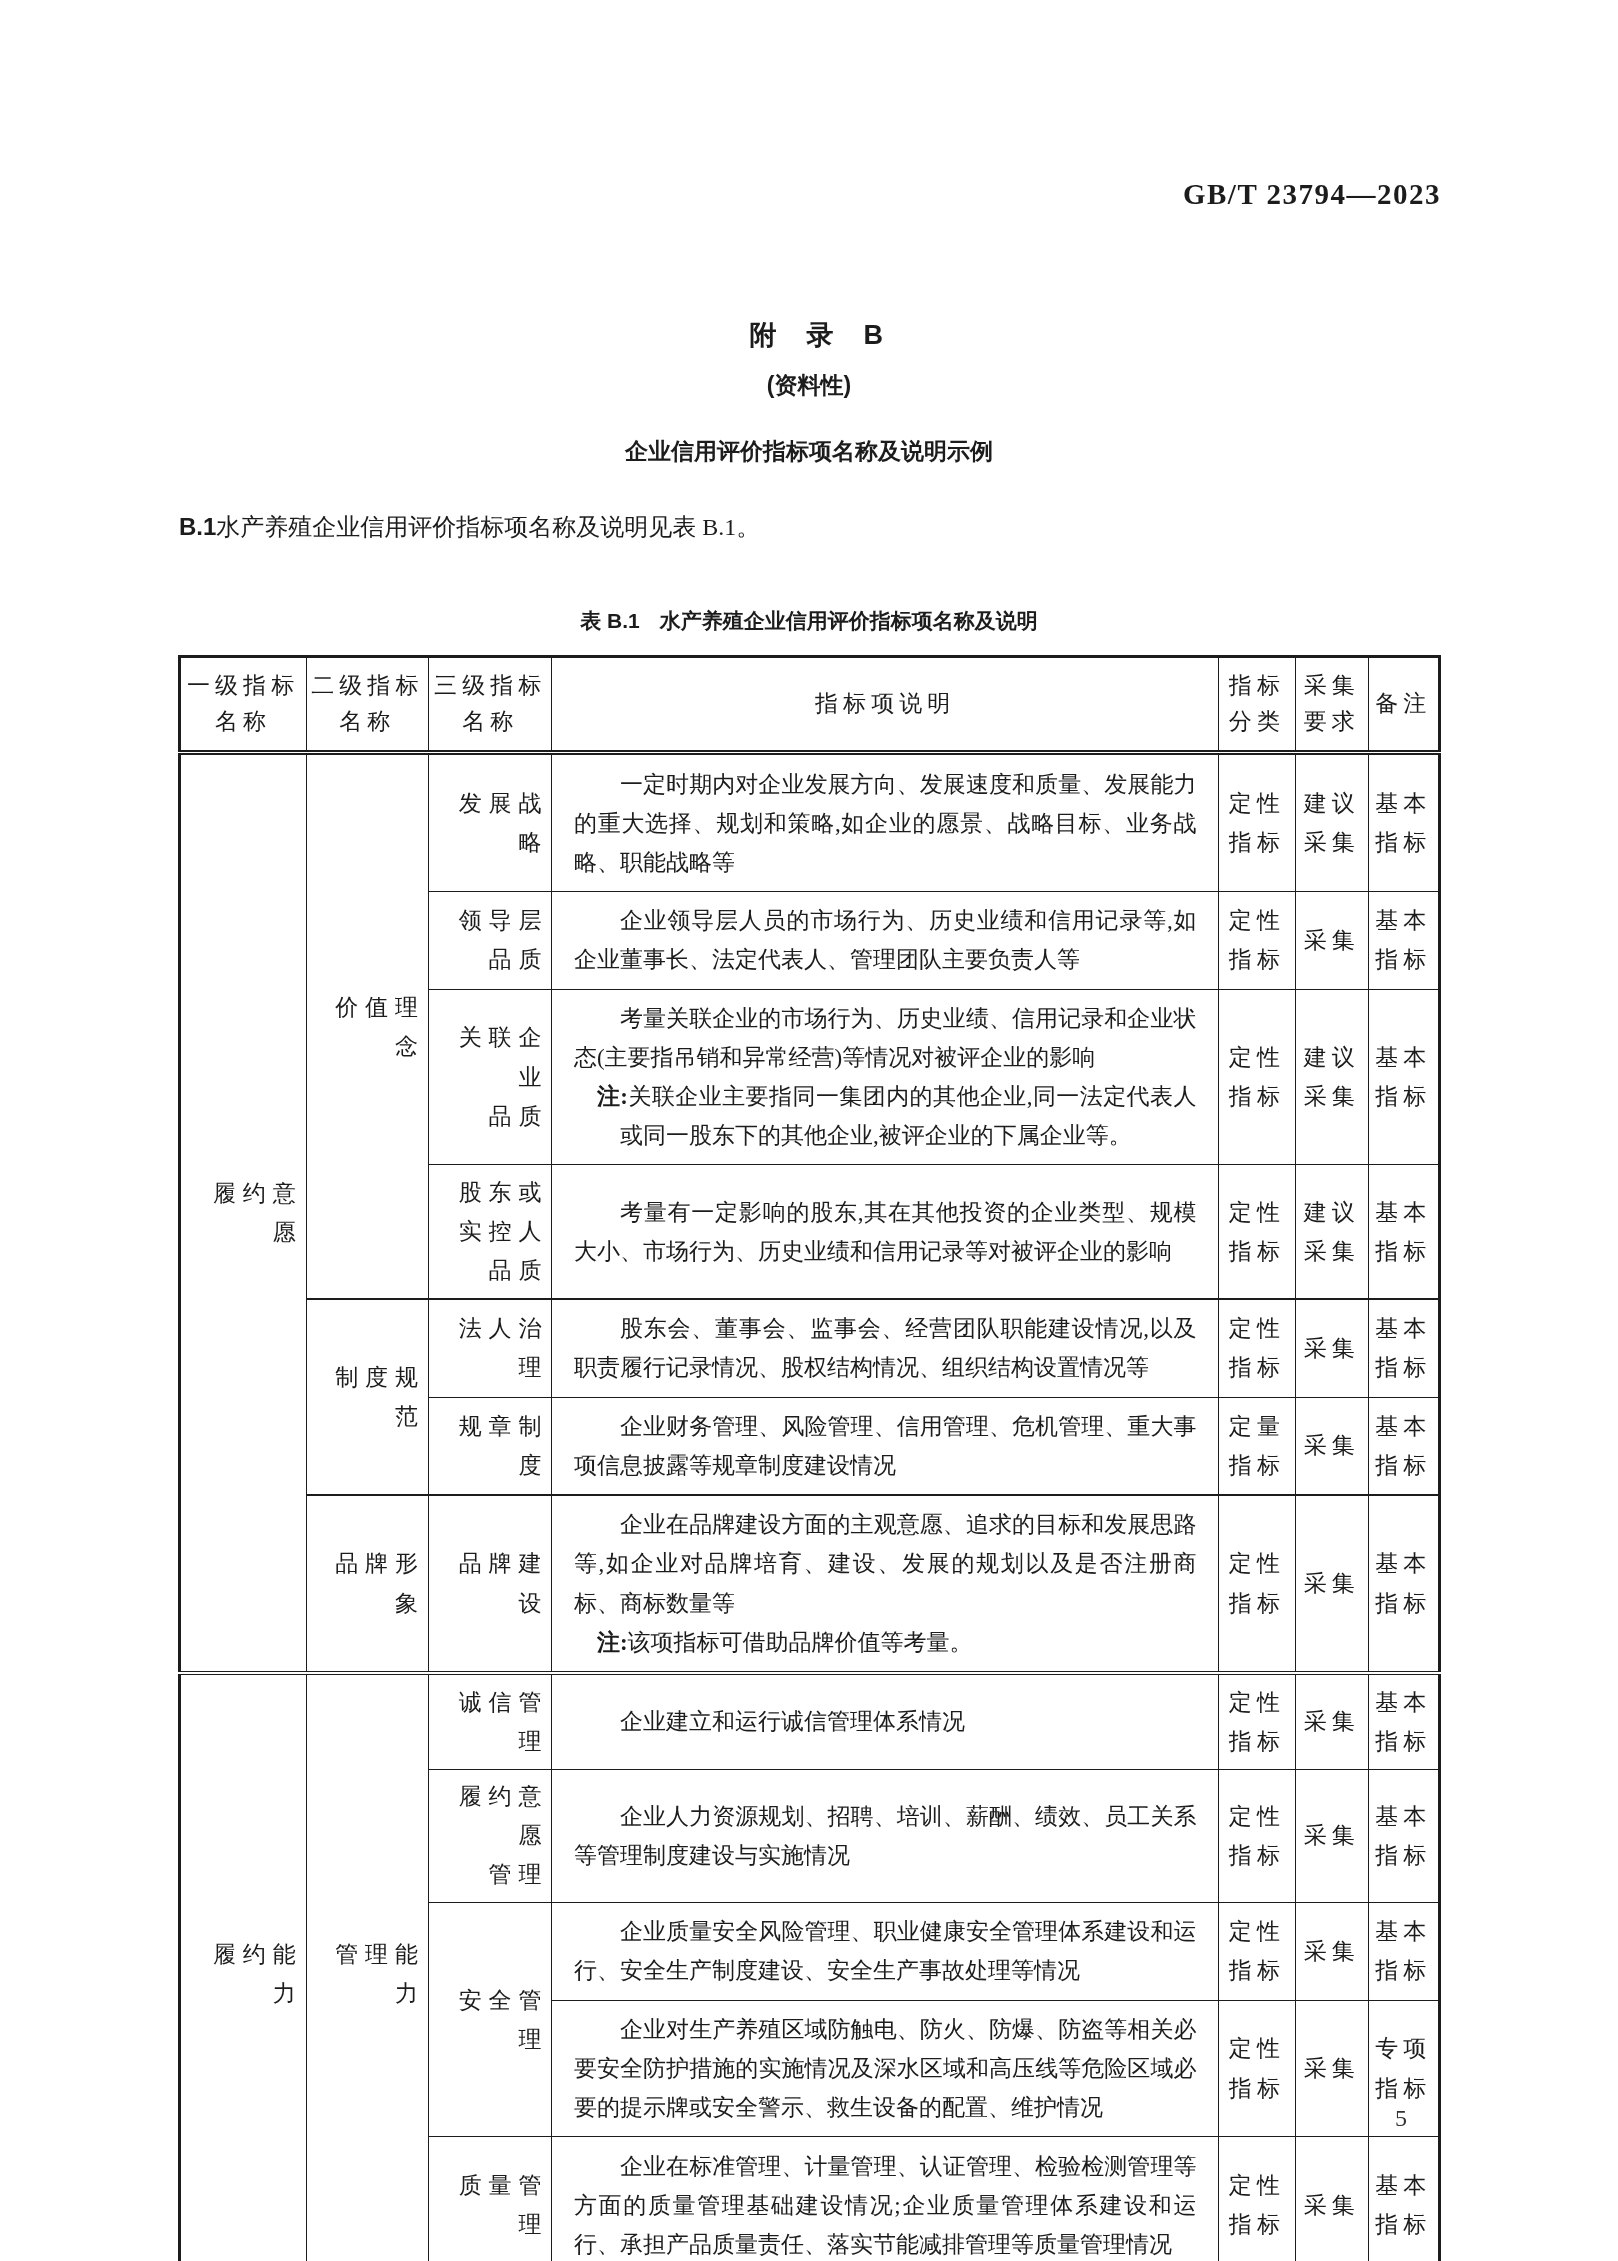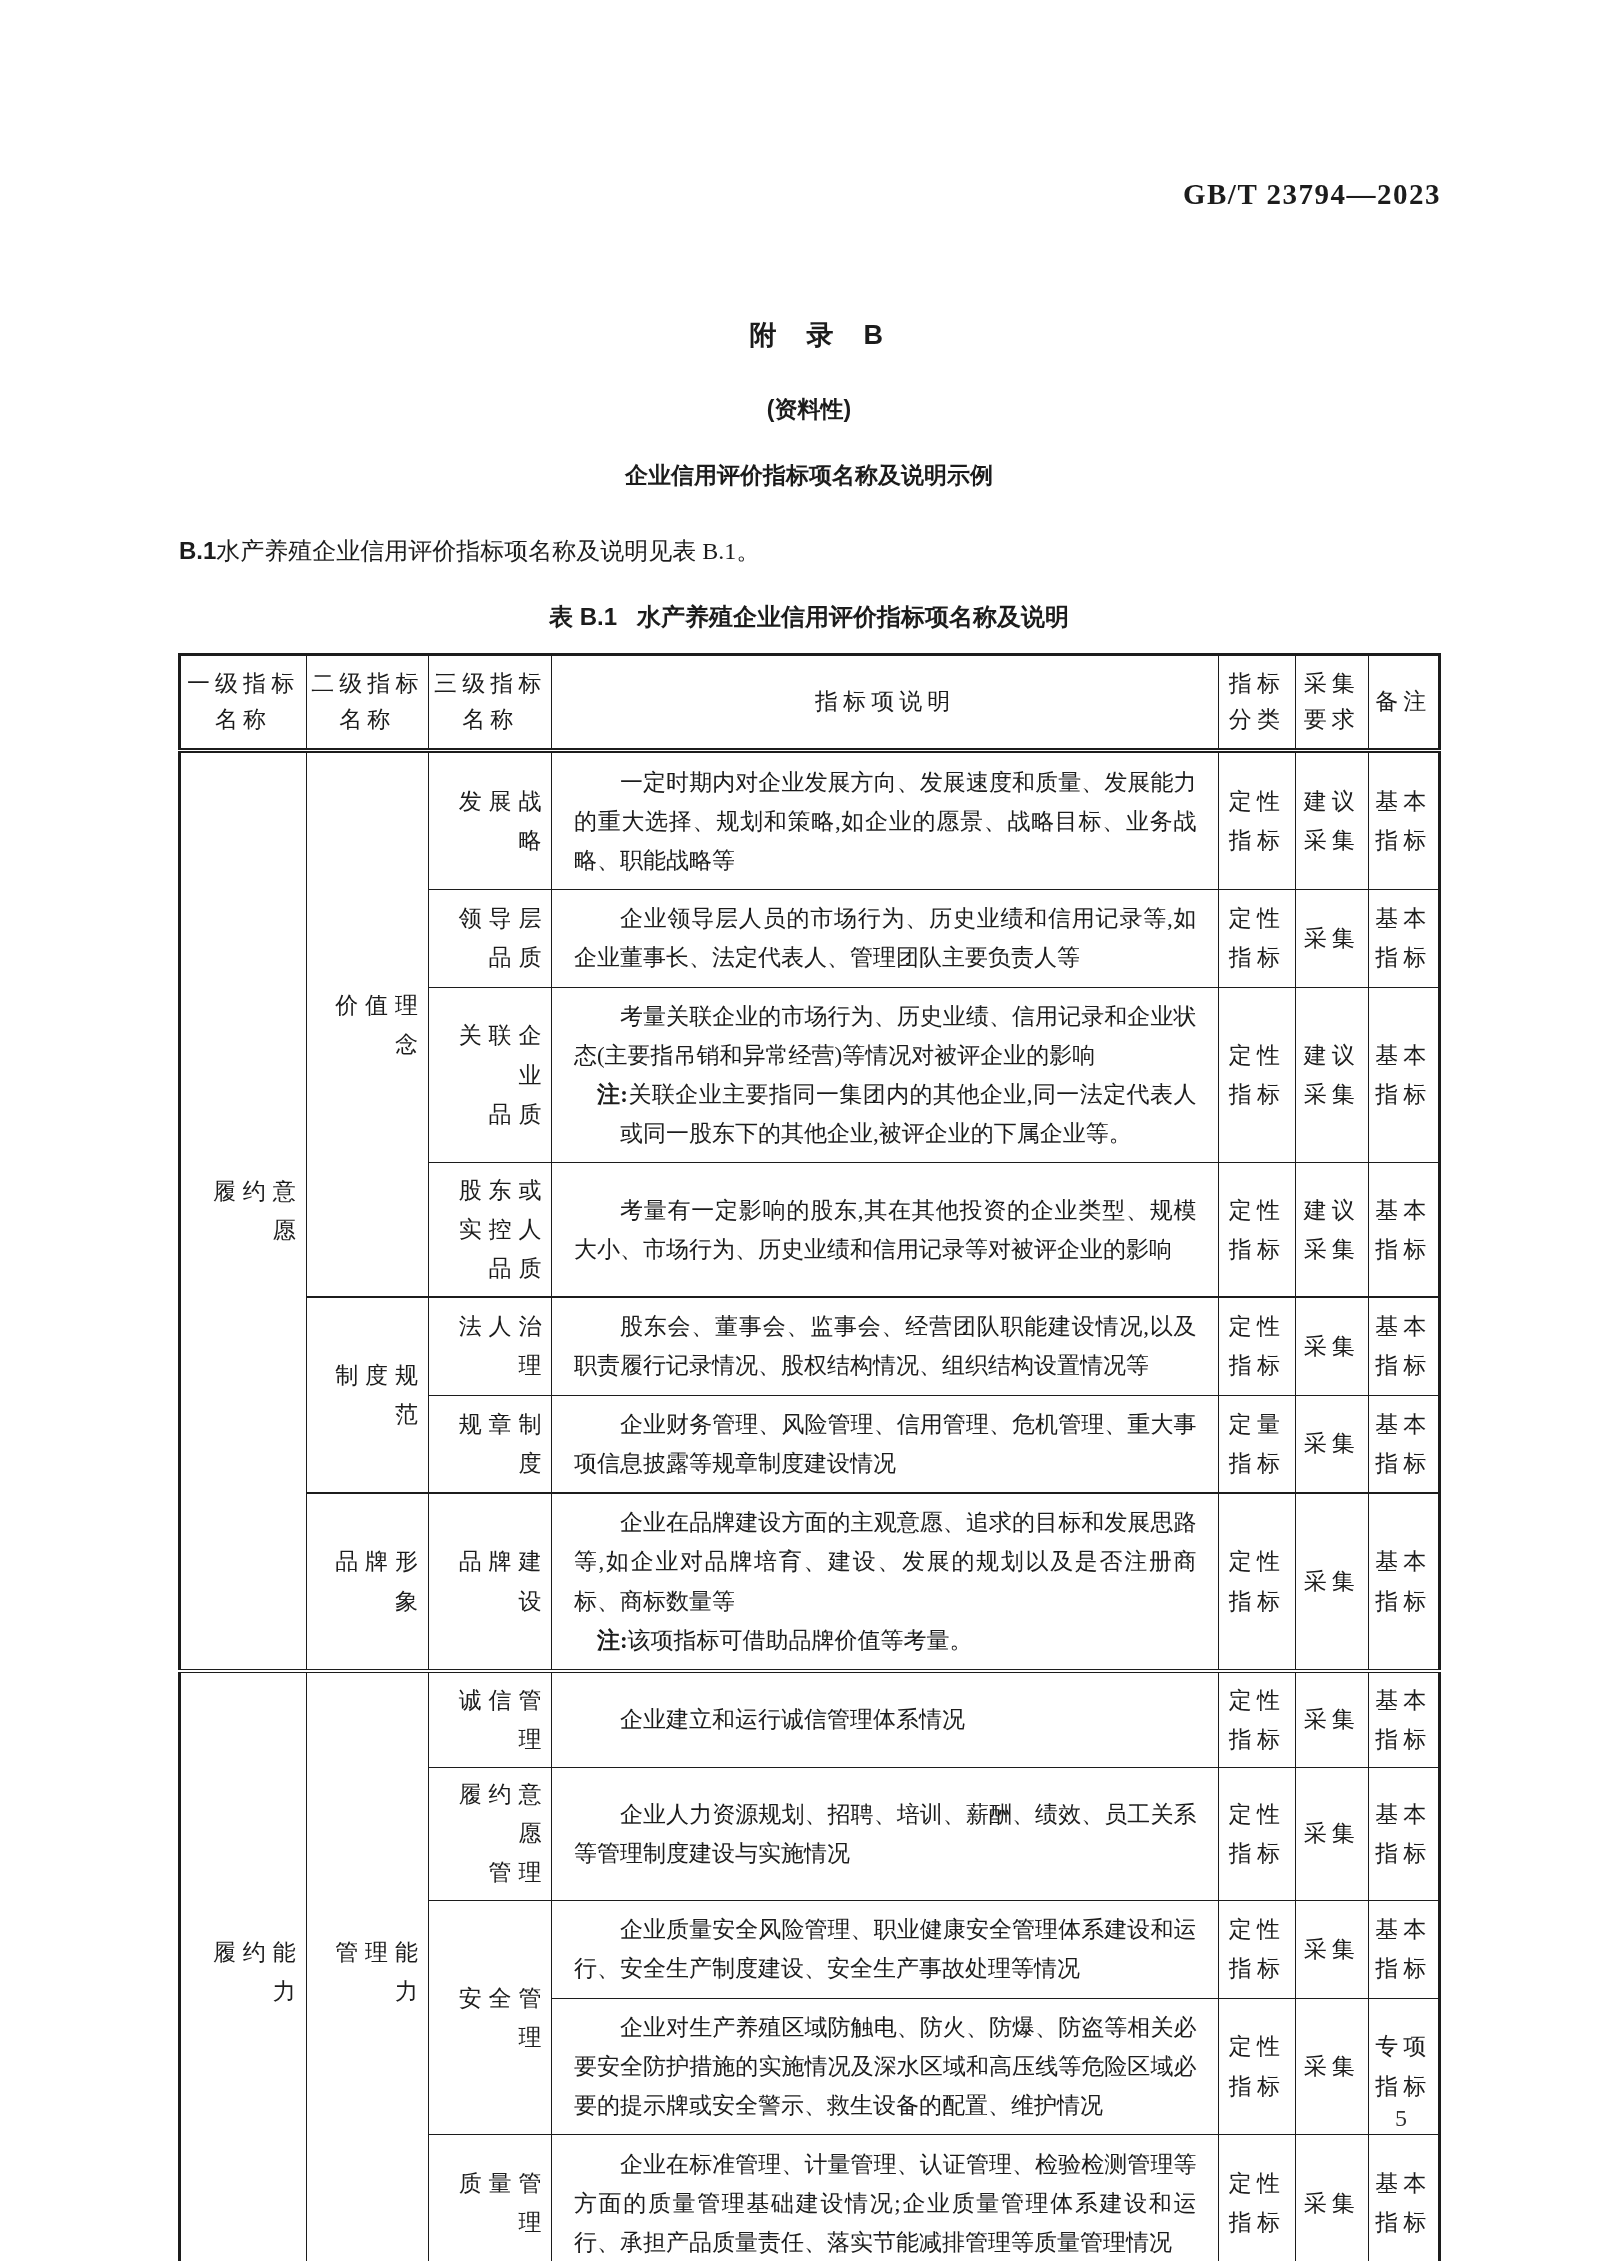--- a/index.html
+++ b/index.html
@@ -9,26 +9,26 @@
     font-family:"Liberation Serif","DejaVu Serif",serif;
     box-sizing:border-box; padding-top:178px;
   }
   .doc-code{
     margin:0 177px 0 0; text-align:right;
     font-size:29px; font-weight:bold; letter-spacing:1.5px;
     font-family:"Liberation Serif","DejaVu Serif",serif;
   }
   .hd{ text-align:center; font-family:"Liberation Sans","DejaVu Sans",sans-serif; font-weight:bold; margin:0;}
   .appendix-title{ margin-top:106px; font-size:27px; letter-spacing:1.5px;padding-left:16px;}
-  .appendix-type{ margin-top:41px; font-size:23px;}
+  .appendix-type{ margin-top:17px; font-size:23px;}
   .appendix-heading{ margin-top:35px; font-size:23px;}
   .clause{ margin:43px 177px 0 179px; font-size:24px; line-height:1.45;}
   .clause .lb{ font-family:"Liberation Sans","DejaVu Sans",sans-serif; font-weight:bold; }
   .clause .tx{ }
-  .table-caption{ margin-top:32px; font-size:24px;}
+  .table-caption{ margin-top:62px; font-size:21px;}
   .table-caption .cap-text{ margin-left:20px; }
 
   table.std{
     width:1263px; margin:20px auto 0; border-collapse:collapse; table-layout:fixed;
     border:3.1px solid #1c1c1c;
     font-size:23px;
   }
   th,td{ border:1.5px solid #1c1c1c; vertical-align:middle; }
   thead th{
     font-weight:normal; padding:10.7px 3.1px; line-height:1.55;

